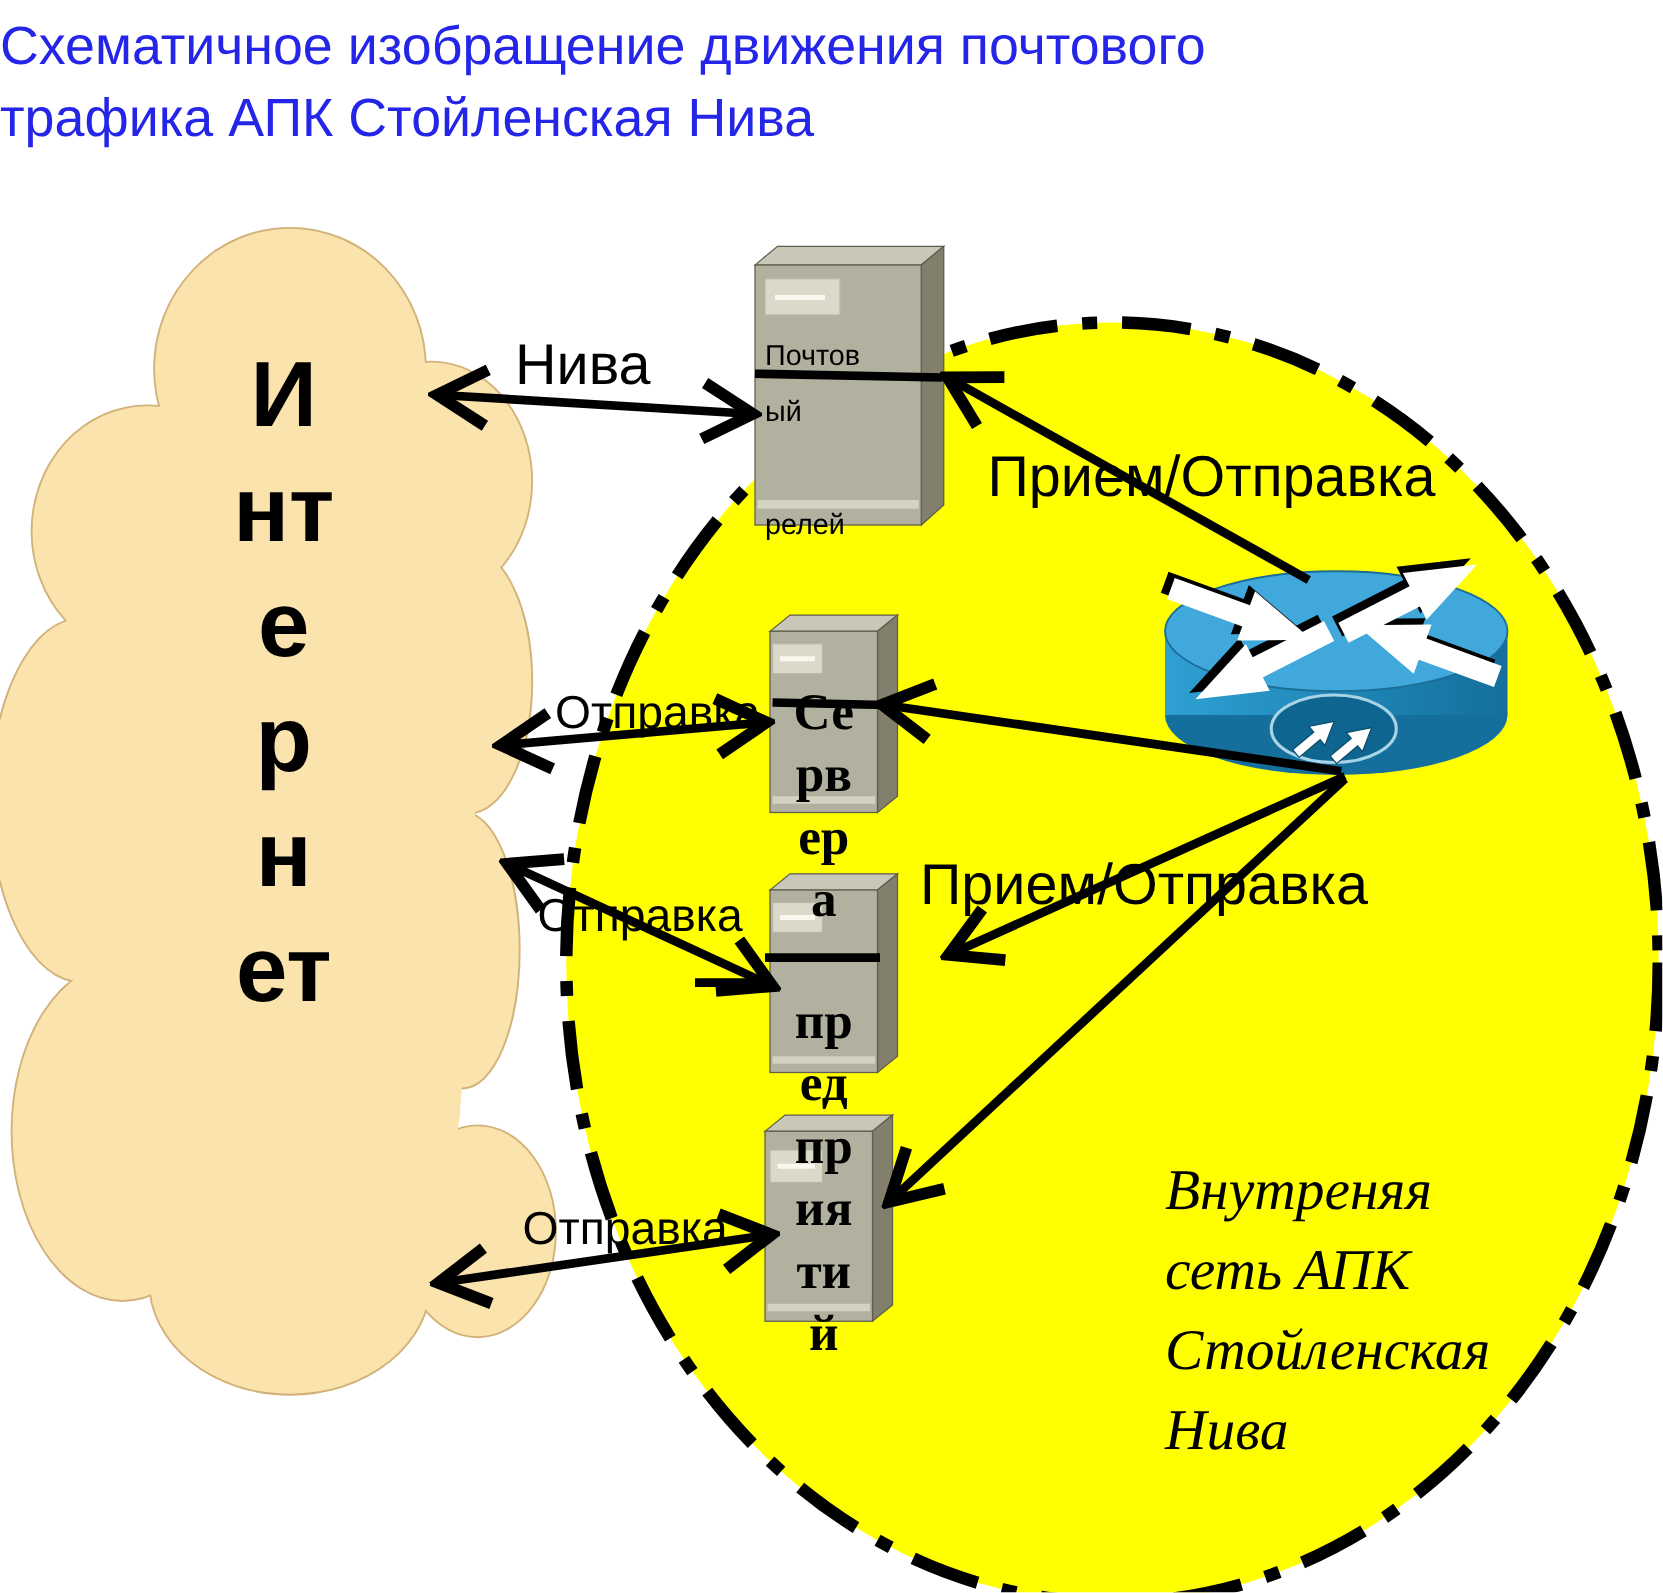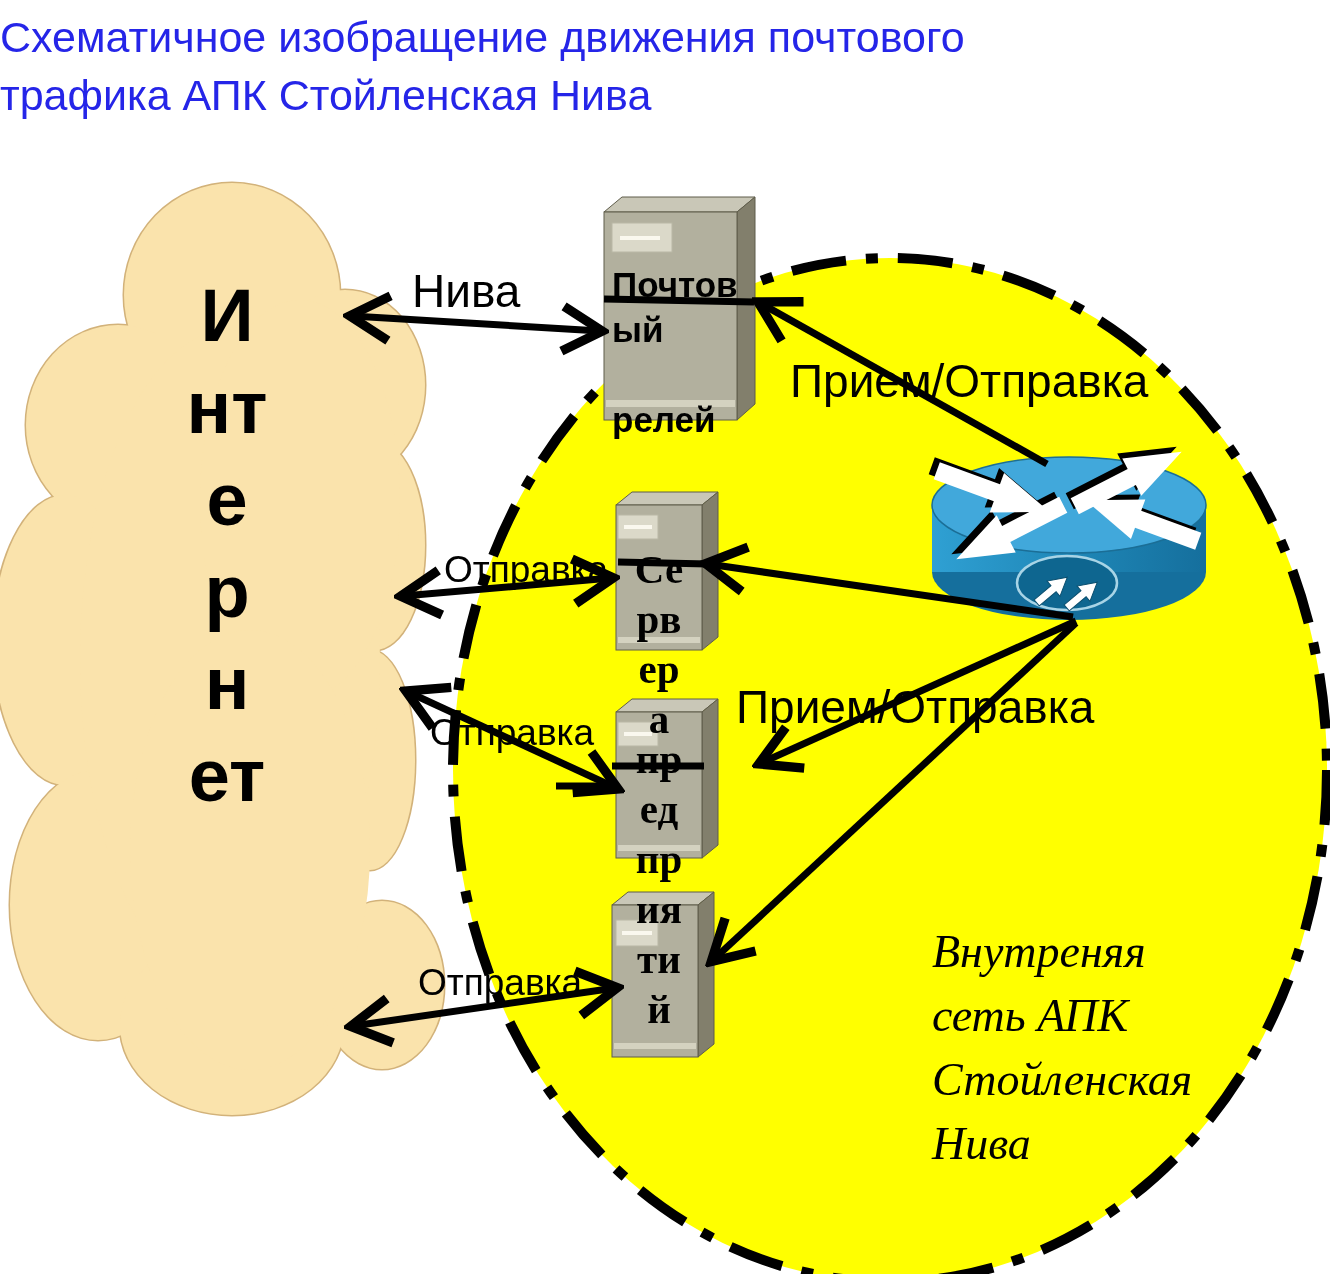--- a/index.html
+++ b/index.html
@@ -13,21 +13,21 @@
   #canvas{position:relative;width:1330px;height:1274px;background:#fff;overflow:hidden;
           font-family:"Liberation Sans",sans-serif;}
   #diagram-svg{position:absolute;left:0;top:0;}
   .lbl{position:absolute;color:var(--label-color);white-space:pre-line;}
   .title{left:0;top:8px;width:1330px;text-align:left;font-size:43px;line-height:58px;
          color:var(--title-text);}
   .internet{left:176px;top:270px;width:82px;font-size:74px;font-weight:bold;line-height:92px;
             word-break:break-all;text-align:center;margin-left:10px;}
   .edge-lbl{font-size:46px;line-height:1.1;}
   .edge-lbl-sm{font-size:37px;line-height:1.1;}
-  .box-lbl-sans{font-size:35px;font-weight:bold;line-height:45px;width:132px;}
+  .box-lbl-sans{font-size:23px;font-weight:normal;line-height:45px;width:132px;}
   .box-lbl-serif{font-family:"Liberation Serif",serif;font-size:41px;font-weight:bold;
                  line-height:50px;width:86px;text-align:center;}
   .net-name{font-family:"Liberation Serif",serif;font-style:italic;font-size:46px;
             line-height:64px;}
 </style>
 </head>
 <body>
 
 <div id="canvas">
 
@@ -159,21 +159,21 @@
 <div class="lbl box-lbl-sans" style="left:612px;top:262px;">Почтов
 ый
 
 релей</div>
 
 <div class="lbl box-lbl-serif" style="left:616px;top:520px;margin-top:24px;">Се
 рв
 ер
 а</div>
 
-<div class="lbl box-lbl-serif" style="left:616px;top:734px;">пр
+<div class="lbl box-lbl-serif" style="left:616px;top:791px;">пр
 ед
 пр
 ия
 ти
 й</div>
 
 <div class="lbl edge-lbl" style="left:412px;top:266px;">Нива</div>
 
 <div class="lbl edge-lbl" style="left:790px;top:356px;">Прием/Отправка</div>
 

